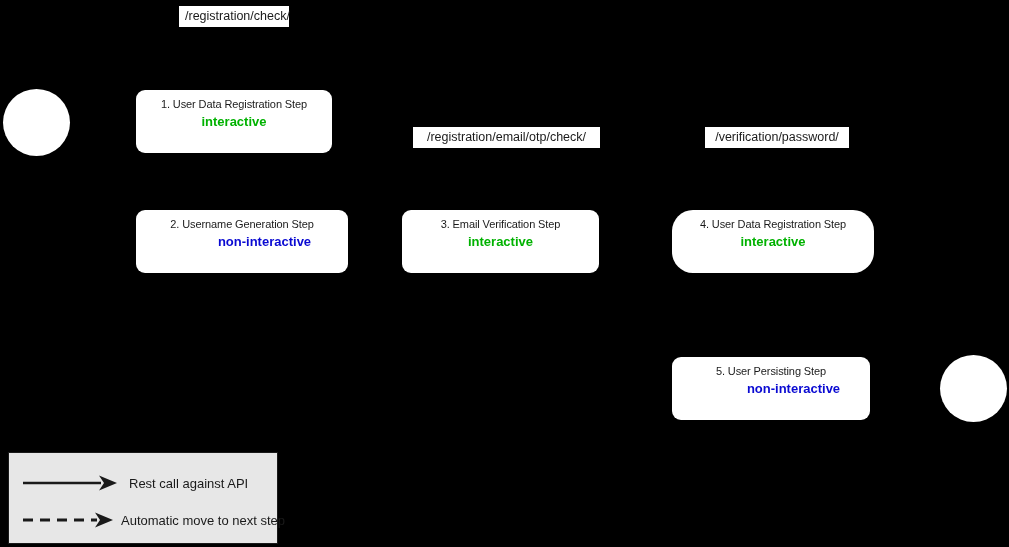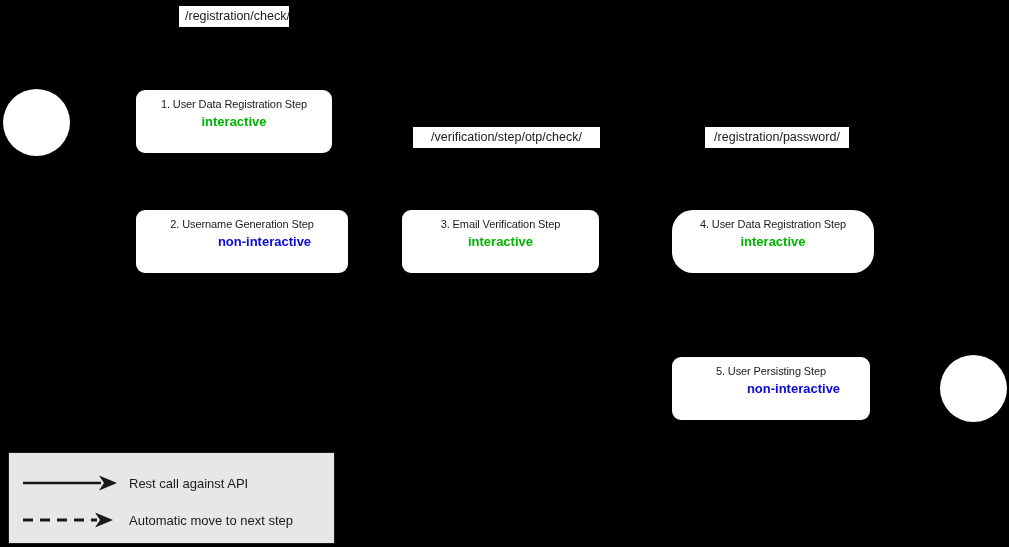--- a/index.html
+++ b/index.html
@@ -61,21 +61,21 @@
     white-space: nowrap;
     box-sizing: border-box;
     text-align: center;
   }
 
   
   #legend {
     position: absolute;
     left: 8px;
     top: 452px;
-    width: 327px;
+    width: 270px;
     height: 92px;
     background: #e7e7e7;
     border: 1px solid #1a1a1a;
     box-sizing: border-box;
   }
   .legend-row {
     position: absolute;
     left: 0;
     width: 100%;
     height: 34px;
@@ -101,23 +101,23 @@
 <body>
 
 <div id="canvas">
 
   <div class="event-circle" style="left:3px; top:89px; width:67px; height:67px;"></div>
 
   <div class="event-circle" style="left:940px; top:355px; width:67px; height:67px;"></div>
 
   <div class="url-label" style="left:179px; top:6px; width:110px;">/registration/check/</div>
 
-  <div class="url-label" style="left:413px; top:127px; width:187px;">/verification/step/otp/check/</div>
+  <div class="url-label" style="left:413px; top:127px; width:187px;">/registration/email/otp/check/</div>
 
-  <div class="url-label" style="left:705px; top:127px; width:144px;">/registration/password/</div>
+  <div class="url-label" style="left:705px; top:127px; width:144px;">/verification/password/</div>
 
   <div class="task-box" style="left:136px; top:90px; width:196px; height:63px;">
     <span class="task-title">1. User Data Registration Step</span>
     <span class="task-mode mode-interactive">interactive</span>
   </div>
 
   <div class="task-box" style="left:136px; top:210px; width:212px; height:63px;">
     <span class="task-title">2. Username Generation Step</span>
     <span class="task-mode mode-non-interactive">non-interactive</span>
   </div>

